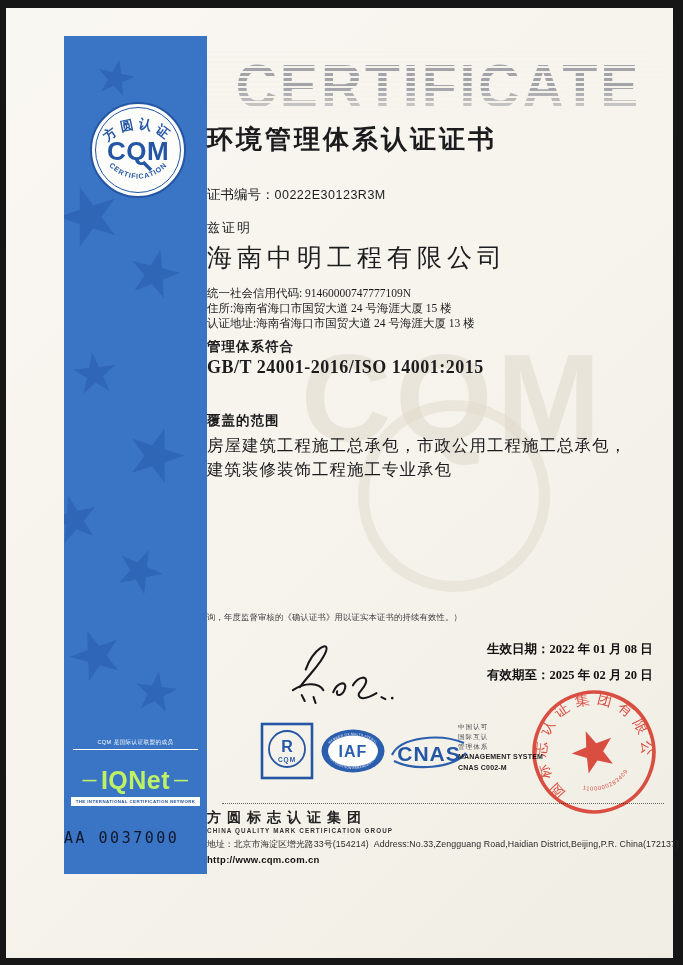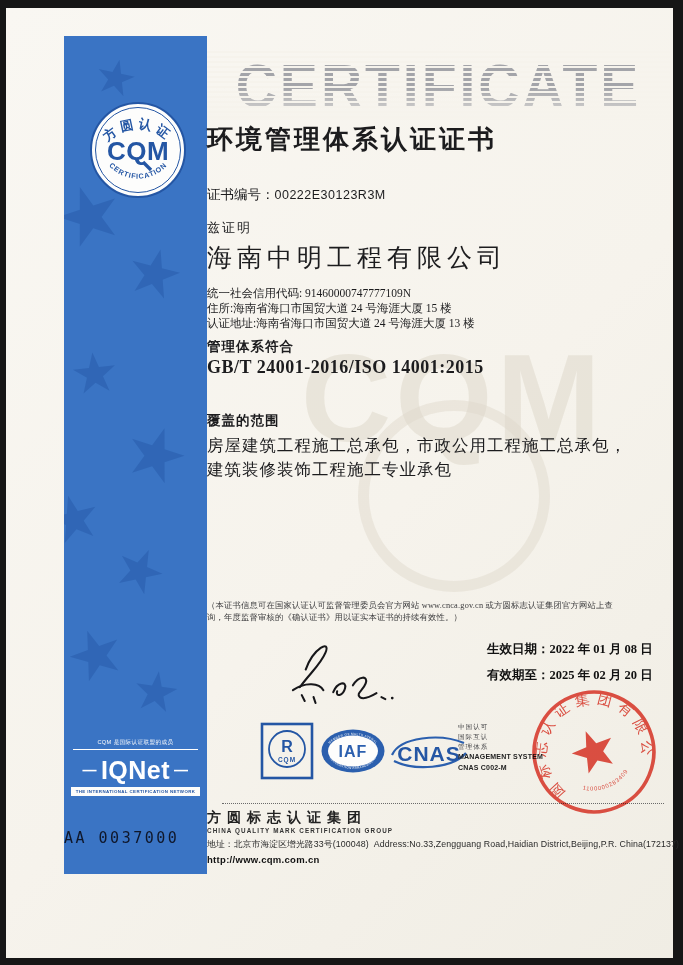--- a/index.html
+++ b/index.html
@@ -18,21 +18,21 @@
     font:bold 125px "Liberation Sans",sans-serif;letter-spacing:4px;color:#ddd7c9;opacity:.5;z-index:0}
   .wm-ring{position:absolute;left:352px;top:392px;width:170px;height:170px;border-radius:50%;
     border:11px solid #ded8ca;opacity:.45;z-index:0}
   
   .sidebar{position:absolute;left:58px;top:28px;width:143px;height:838px;background:#3a74c4;overflow:hidden;z-index:2}
   .sb-star{position:absolute;color:#2a5fae;opacity:.62;line-height:1}
   .sb-star::before{content:"\2605"}
   .cqm-logo{position:absolute;left:24px;top:64px;width:100px;height:100px}
   .iqnet{position:absolute;left:5px;top:703px;width:133px;text-align:center}
   .iqnet-member{font-size:5.6px;color:#fff;letter-spacing:.4px;padding-bottom:2px;border-bottom:1px solid #fff;margin:0 4px;white-space:nowrap}
-  .iqnet-name{font:bold 25px "Liberation Sans",sans-serif;color:#ffffff;letter-spacing:.5px;margin-top:6px}
+  .iqnet-name{font:bold 25px "Liberation Sans",sans-serif;color:#bef264;letter-spacing:.5px;margin-top:16px}
   .iqnet-name::before{content:"\2014";font-size:14px;vertical-align:4px;margin-right:4px}
   .iqnet-name::after{content:"\2014";font-size:14px;vertical-align:4px;margin-left:4px}
   .iqnet-tagline{background:#fdfdfb;color:#2456a4;font-size:4.4px;font-weight:bold;letter-spacing:.4px;
     padding:2px 0;margin:2px 2px 0 2px;white-space:nowrap}
   .sb-serial{position:absolute;left:0;top:793px;width:126px;text-align:left;
     font:15px "DejaVu Sans Mono",monospace;color:#0f172a;letter-spacing:2.5px}
   
   .cline{position:absolute;left:201px;width:464px;text-align:left;color:#1c1c1e;z-index:2;white-space:nowrap}
   .title{top:114px;font:bold 26px "Liberation Serif",serif;letter-spacing:3px}
   .certno{top:178px;font:13.5px "Liberation Serif",serif}
@@ -127,21 +127,20 @@
     <div class="cline certify">兹证明</div>
     <div class="cline company kai">海南中明工程有限公司</div>
     <div class="cline credit kai">统一社会信用代码: 91460000747777109N</div>
     <div class="cline addr kai">住所:海南省海口市国贸大道 24 号海涯大厦 15 楼</div>
     <div class="cline audit kai">认证地址:海南省海口市国贸大道 24 号海涯大厦 13 楼</div>
     <div class="cline sysheading">管理体系符合</div>
     <div class="cline standard">GB/T 24001-2016/ISO 14001:2015</div>
     <div class="cline scopeheading">覆盖的范围</div>
     <div class="cline scope1 kai">房屋建筑工程施工总承包，市政公用工程施工总承包，</div>
     <div class="cline scope2 kai">建筑装修装饰工程施工专业承包</div>
-    <div class="cline disc disc1 kai">（本证书信息可在国家认证认可监督管理委员会官方网站 www.cnca.gov.cn 或方圆标志认证集团官方网站上查</div>
     <div class="cline disc disc2 kai">询，年度监督审核的《确认证书》用以证实本证书的持续有效性。）</div>
 
     <div class="dates">
       <div class="date-line">
         <span>生效日期：</span><span>2022 年 01 月 08 日</span>
       </div>
       <div class="date-line">
         <span>有效期至：</span><span>2025 年 02 月 20 日</span>
       </div>
     </div>
@@ -209,18 +208,18 @@
         <text font-size="5.8" fill="#e23b2e" letter-spacing="0.8" font-family="Liberation Sans, sans-serif">
           <textPath href="#stampNum" startOffset="50%" text-anchor="middle">1100000283409</textPath>
         </text>
       </g>
     </svg>
 
     <div class="divider"></div>
     <div class="cline org-cn">方圆标志认证集团</div>
     <div class="cline org-en">CHINA QUALITY MARK CERTIFICATION GROUP</div>
     <div class="cline addr-line">
-      <span>地址：北京市海淀区增光路33号(100048)</span>&nbsp;&nbsp;<span>Address:No.33,Zengguang Road,Haidian District,Beijing,P.R. China(172137)</span>
+      <span>地址：北京市海淀区增光路33号(154214)</span>&nbsp;&nbsp;<span>Address:No.33,Zengguang Road,Haidian District,Beijing,P.R. China(172137)</span>
     </div>
     <div class="cline website">http://www.cqm.com.cn</div>
 
   </div>
 </div>
 
 </body></html>

